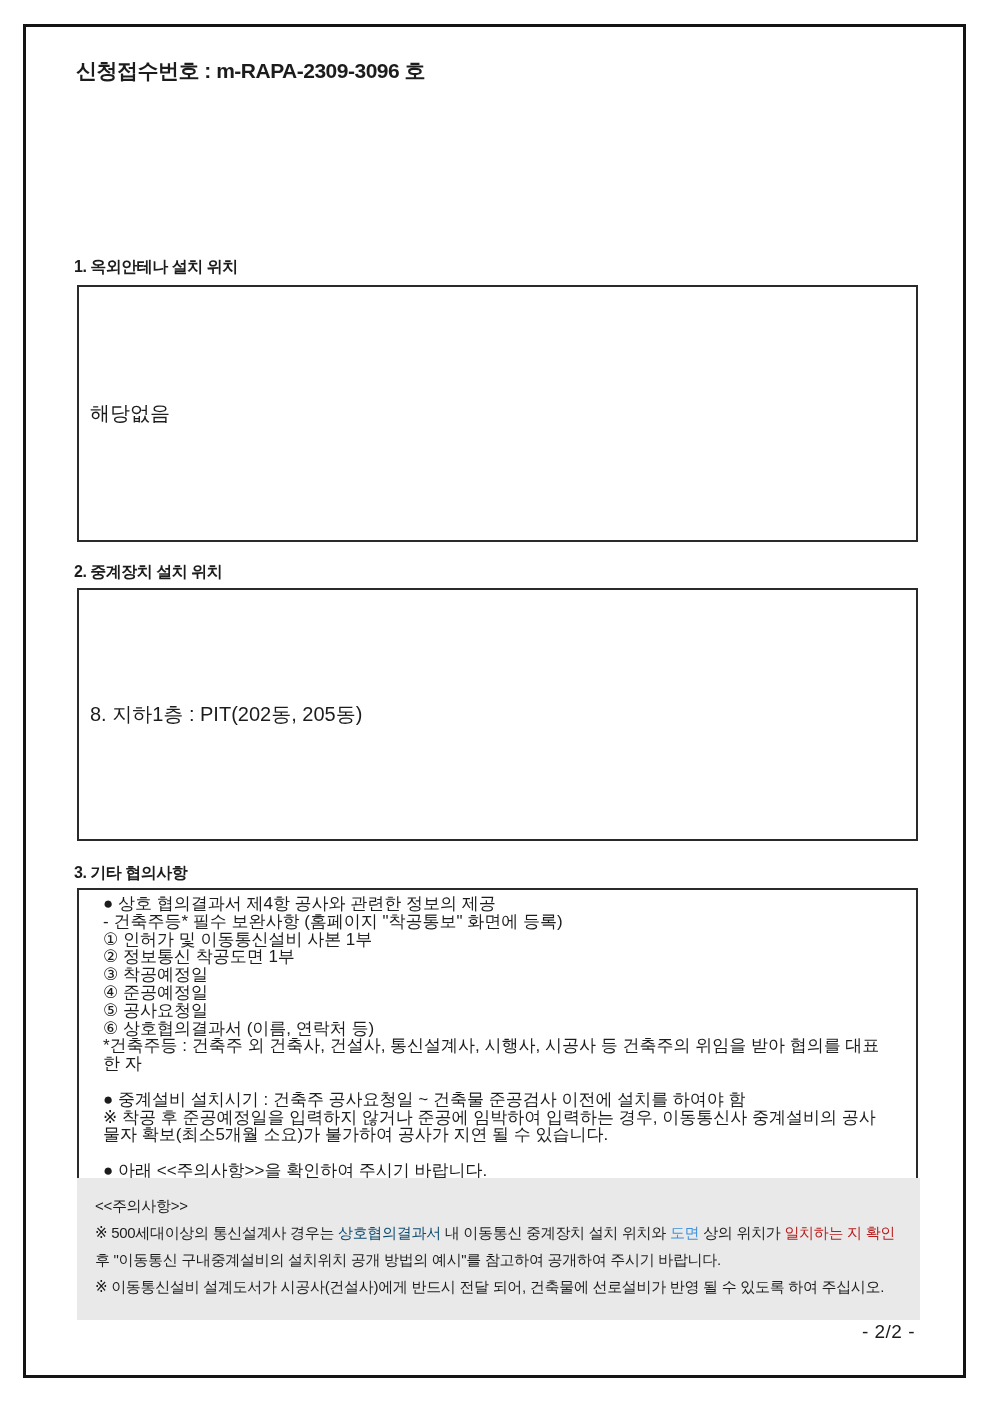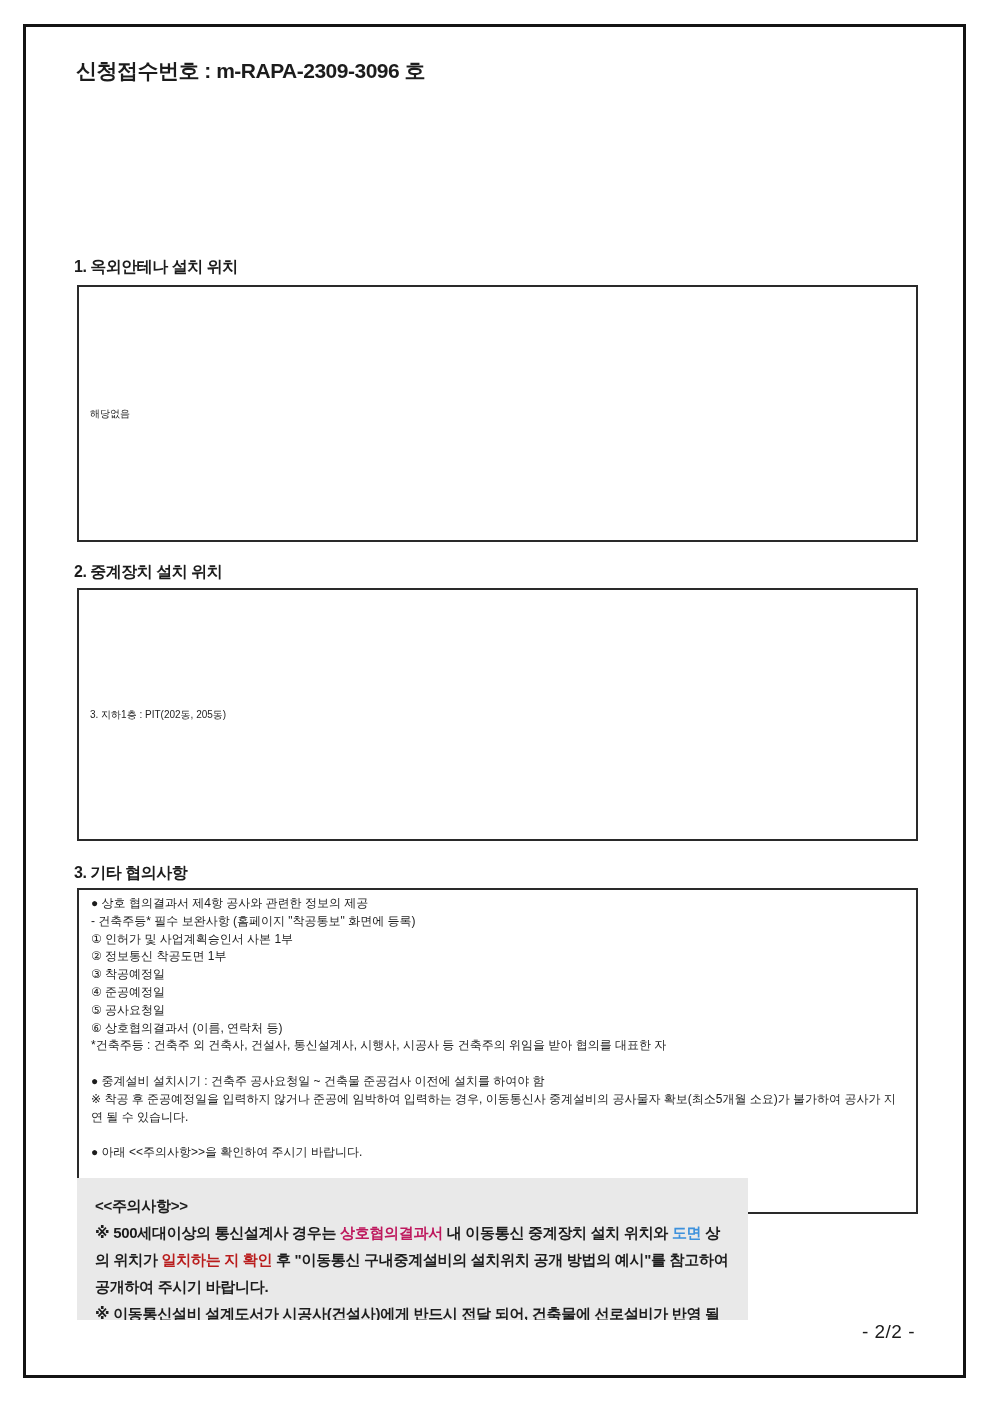--- a/index.html
+++ b/index.html
@@ -27,33 +27,33 @@
     font-family:"Liberation Serif","DejaVu Serif",serif;
     font-size:41px;font-weight:400;letter-spacing:3px;
   }
   .section-label{
     position:absolute;left:48px;
     font-size:16px;font-weight:bold;letter-spacing:-0.5px;
   }
   .section-box{
     position:absolute;left:51px;width:841px;
     border:2px solid #2a2a2a;box-sizing:border-box;
-    font-size:10px;
+    font-size:20px;
   }
   .centered-box{display:flex;align-items:center;padding-left:11px;}
   .label-1{top:230px;}
   .box-1{top:258px;height:257px;}
   .label-2{top:535px;}
   .box-2{top:561px;height:253px;}
   .label-3{top:836px;}
-  .box-3{top:861px;height:326px;padding:5px 12px;font-size:12px;line-height:17.8px;overflow:hidden;}
+  .box-3{top:861px;height:326px;padding:5px 24px;font-size:17px;line-height:17.8px;overflow:hidden;}
   .notice{
-    position:absolute;left:51px;top:1151px;width:671px;height:142px;
+    position:absolute;left:51px;top:1151px;width:843px;height:142px;
     box-sizing:border-box;padding:14px 18px 0 18px;
-    font-size:15px;font-weight:bold;line-height:27px;letter-spacing:-0.3px;
+    font-size:15px;font-weight:normal;line-height:27px;letter-spacing:-0.3px;
     overflow:hidden;
   }
   .notice-heading{margin-bottom:0;}
   .page-footer{
     position:absolute;right:48px;top:1294px;
     font-size:19px;letter-spacing:0.5px;
   }
 </style>
 </head>
 <body>
@@ -63,42 +63,42 @@
   <div class="receipt-number">신청접수번호 : m-RAPA-2309-3096 호</div>
 
 
   <div class="section-label label-1">1. 옥외안테나 설치 위치</div>
   <div class="section-box centered-box box-1">
     <span>해당없음</span>
   </div>
 
   <div class="section-label label-2">2. 중계장치 설치 위치</div>
   <div class="section-box centered-box box-2">
-    <span>3. 지하1층 : PIT(202동, 205동)</span>
+    <span>8. 지하1층 : PIT(202동, 205동)</span>
   </div>
 
   <div class="section-label label-3">3. 기타 협의사항</div>
   <div class="section-box box-3">
       <div>● 상호 협의결과서 제4항 공사와 관련한 정보의 제공</div>
       <div>- 건축주등* 필수 보완사항 (홈페이지 "착공통보" 화면에 등록)</div>
-      <div>① 인허가 및 사업계획승인서 사본 1부</div>
+      <div>① 인허가 및 이동통신설비 사본 1부</div>
       <div>② 정보통신 착공도면 1부</div>
       <div>③ 착공예정일</div>
       <div>④ 준공예정일</div>
       <div>⑤ 공사요청일</div>
       <div>⑥ 상호협의결과서 (이름, 연락처 등)</div>
       <div>*건축주등 : 건축주 외 건축사, 건설사, 통신설계사, 시행사, 시공사 등 건축주의 위임을 받아 협의를 대표한 자</div>
       <div>&nbsp;</div>
       <div>● 중계설비 설치시기 : 건축주 공사요청일 ~ 건축물 준공검사 이전에 설치를 하여야 함</div>
       <div>※ 착공 후 준공예정일을 입력하지 않거나 준공에 임박하여 입력하는 경우, 이동통신사 중계설비의 공사물자 확보(최소5개월 소요)가 불가하여 공사가 지연 될 수 있습니다.</div>
       <div>&nbsp;</div>
       <div>● 아래 &lt;&lt;주의사항&gt;&gt;을 확인하여 주시기 바랍니다.</div>
     </div>
 
   <div class="notice" style="background: rgb(233, 233, 233);">
     <div class="notice-heading">&lt;&lt;주의사항&gt;&gt;</div>
-    <div><span>※ 500세대이상의 통신설계사 경우는 </span><span style="color: #be185d;">상호협의결과서</span><span> 내 이동통신 중계장치 설치 위치와 </span><span style="color: rgb(61, 145, 220);">도면</span><span> 상의 위치가 </span><span style="color: #b91c1c;">일치하는 지 확인</span><span> 후 "이동통신 구내중계설비의 설치위치 공개 방법의 예시"를 참고하여 공개하여 주시기 바랍니다.</span></div>
+    <div><span>※ 500세대이상의 통신설계사 경우는 </span><span style="color: #0c4a6e;">상호협의결과서</span><span> 내 이동통신 중계장치 설치 위치와 </span><span style="color: rgb(61, 145, 220);">도면</span><span> 상의 위치가 </span><span style="color: #b91c1c;">일치하는 지 확인</span><span> 후 "이동통신 구내중계설비의 설치위치 공개 방법의 예시"를 참고하여 공개하여 주시기 바랍니다.</span></div>
     <div><span>※ 이동통신설비 설계도서가 시공사(건설사)에게 반드시 전달 되어, 건축물에 선로설비가 반영 될 수 있도록 하여 주십시오.</span></div>
   </div>
 
   <div class="page-footer">- 2/2 -</div>
 
 </div>
 
 </body></html>

